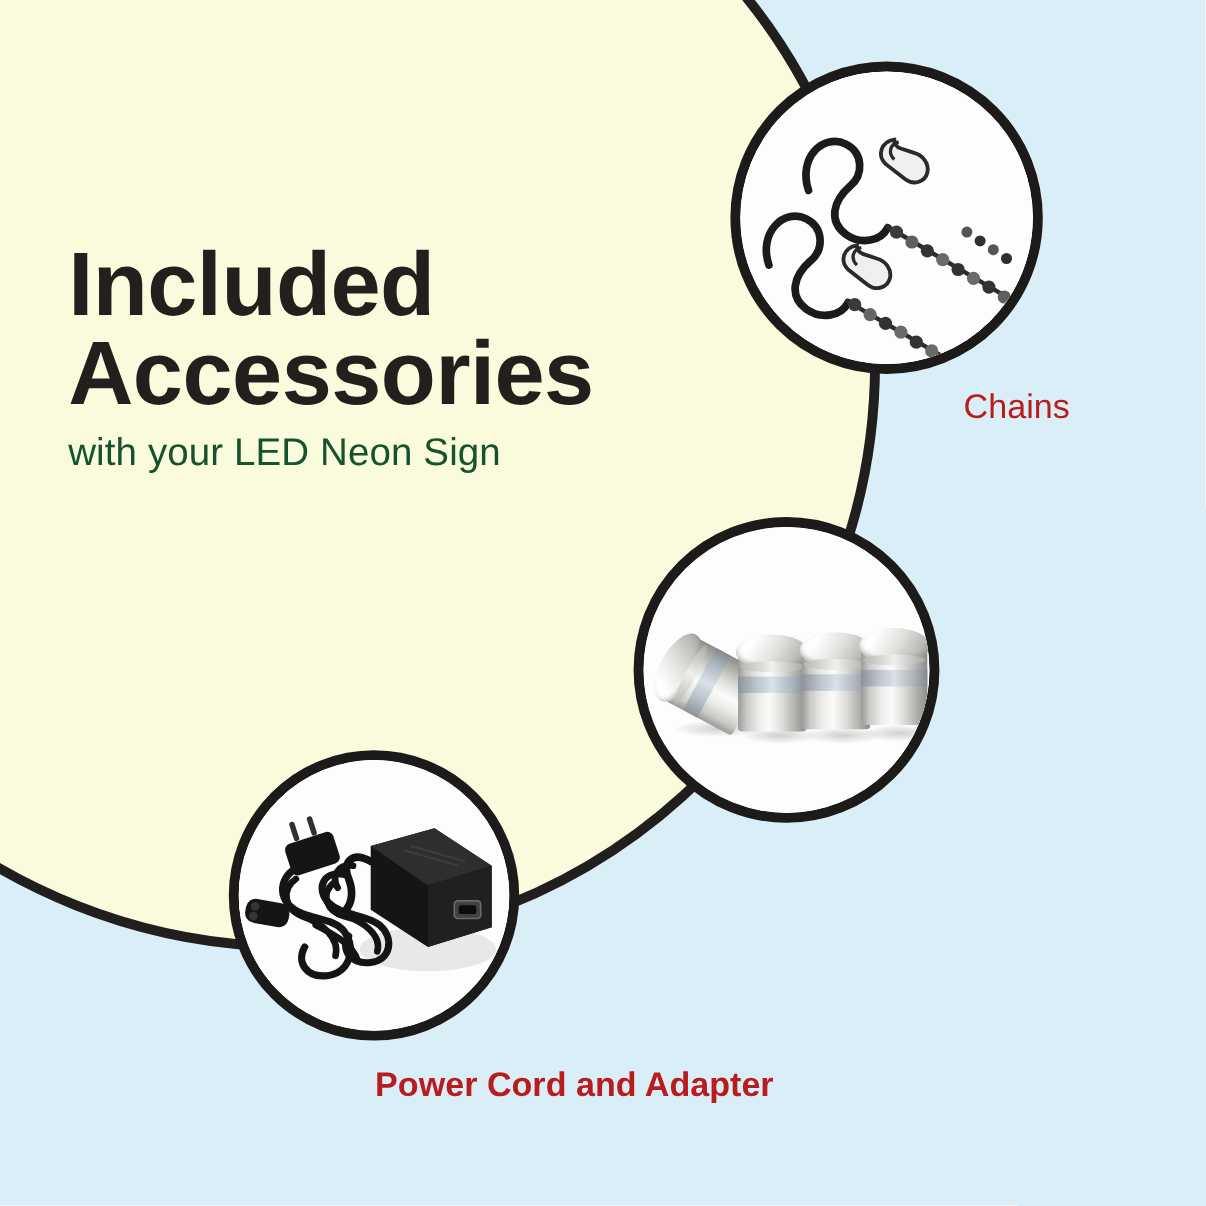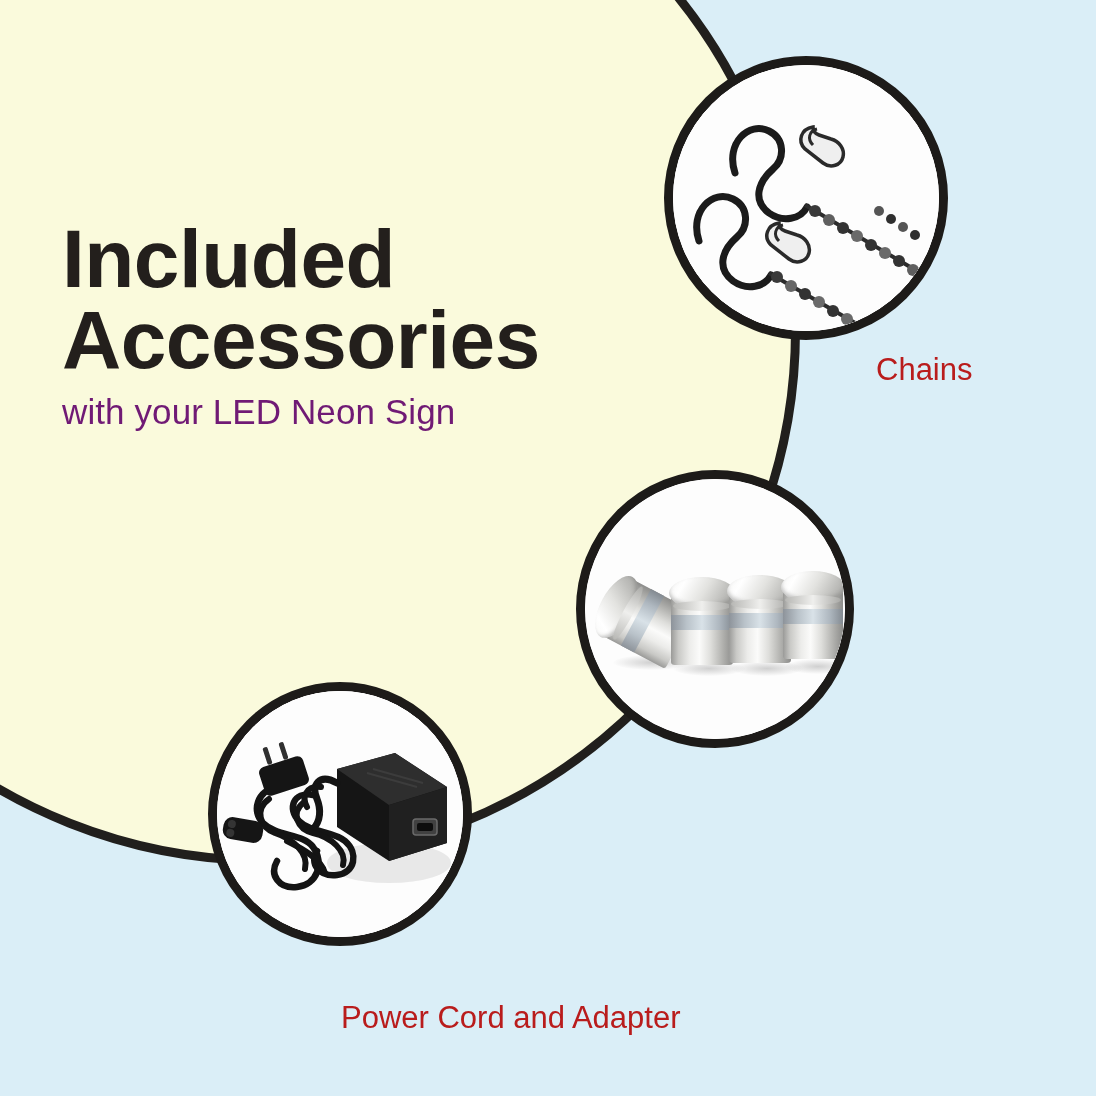--- a/index.html
+++ b/index.html
@@ -42,21 +42,21 @@
     font-size: 82px;
     line-height: 0.99;
     font-weight: bold;
     color: #231f1c;
     letter-spacing: -0.5px;
     white-space: nowrap;
   }
   .subtitle {
     margin-top: 12px;
     font-size: 35px;
-    color: #701a75;
+    color: #14532d;
     letter-spacing: 0.1px;
     white-space: nowrap;
   }
 
   
   .bubble {
     position: absolute;
     border-radius: 50%;
     background: #ffffff;
     border: 9px solid #1d1b19;
@@ -80,21 +80,21 @@
   
   .bubble-label {
     position: absolute;
     font-size: 31px;
     color: #b91c1c;
     white-space: nowrap;
     z-index: 7;
   }
   #label-chains     { left: 876px; top: 352px; }
   #label-standoffs  { left: 760px; top: 786px; }
-  #label-powercord  { left: 341px; top: 1000px; }
+  #label-powercord  { left: 341px; top: 968px; font-weight: bold; }
 
   
   .bolt {
     position: absolute;
     transform-origin: 50% 50%;
   }
   .bolt-body {
     position: absolute;
     left: 0; top: 14px;
     width: 100%;

